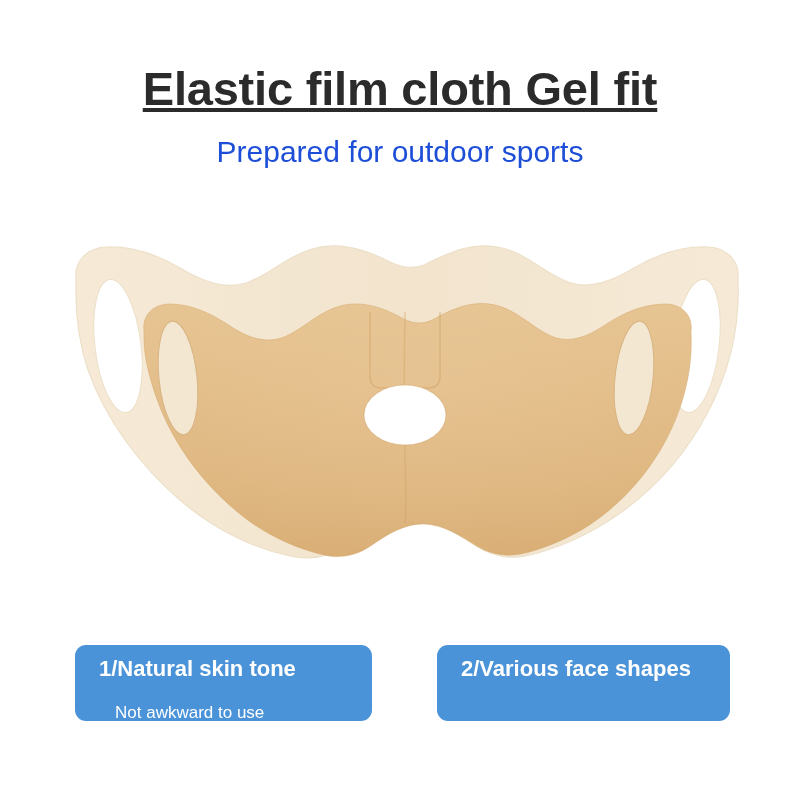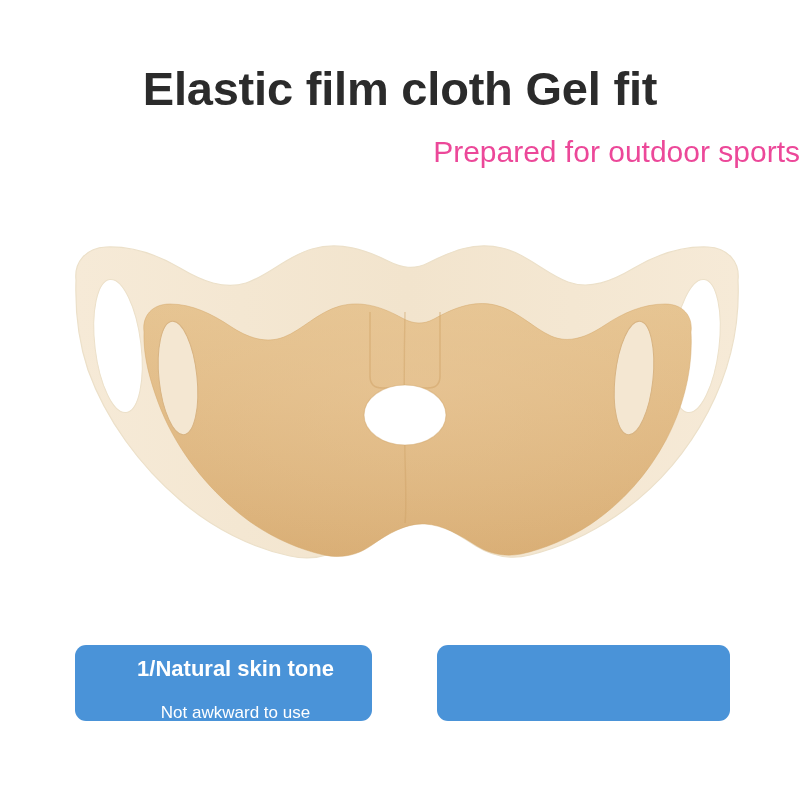--- a/index.html
+++ b/index.html
@@ -31,20 +31,21 @@
     text-align: center;
   }
   .headline {
     font-size: 47px;
     font-weight: bold;
     color: #2b2b2b;
     letter-spacing: -0.2px;
     line-height: 1.05;
     margin: 0;
     white-space: nowrap;
+    text-decoration: underline;
   }
   .subheadline {
     font-size: 30px;
     font-weight: normal;
     color: #333333;
     margin: 0;
     padding-top: 22px;
     line-height: 1.1;
     white-space: nowrap;
   }
@@ -73,21 +74,20 @@
   }
   .feature-card {
     position: absolute;
     top: 0;
     height: 76px;
     border-radius: 11px;
     box-sizing: border-box;
     padding: 11px 0 0 24px;
     color: #ffffff;
     overflow: hidden;
-    text-align: center;
   }
   .feature-card.card-1 {
     left: 75px;
     width: 297px;
   }
   .feature-card.card-2 {
     left: 437px;
     width: 293px;
   }
   .feature-title {
@@ -106,21 +106,21 @@
     white-space: nowrap;
   }
 </style>
 </head>
 <body style="background: rgb(255, 255, 255);">
 
 <div class="banner">
 
   <div class="headline-block">
     <h1 class="headline" style="color: rgb(43, 43, 43);">Elastic film cloth Gel fit</h1>
-    <p class="subheadline" style="color: #ec4899; text-align: right;">Prepared for outdoor sports</p>
+    <p class="subheadline" style="color: #1d4ed8;">Prepared for outdoor sports</p>
   </div>
 
   <div class="product-figure">
     <svg viewBox="0 0 720 370" xmlns="http://www.w3.org/2000/svg">
       <defs>
 
         <linearGradient id="tanShade" x1="0" y1="0" x2="0" y2="1">
           <stop offset="0%" stop-color="#e6c491"></stop>
           <stop offset="45%" stop-color="#e0b983"></stop>
           <stop offset="100%" stop-color="#d9ae75"></stop>
@@ -230,17 +230,18 @@
   </div>
 
   <div class="features">
 
     <div class="feature-card card-1" style="background: rgb(74, 147, 216);">
       <p class="feature-title">1/Natural skin tone</p>
       <p class="feature-subtitle">Not awkward to use</p>
     </div>
 
     <div class="feature-card card-2" style="background: rgb(74, 147, 216);">
+      <p class="feature-title">2/Various face shapes</p>
     </div>
 
   </div>
 
 </div>
 
 </body></html>

